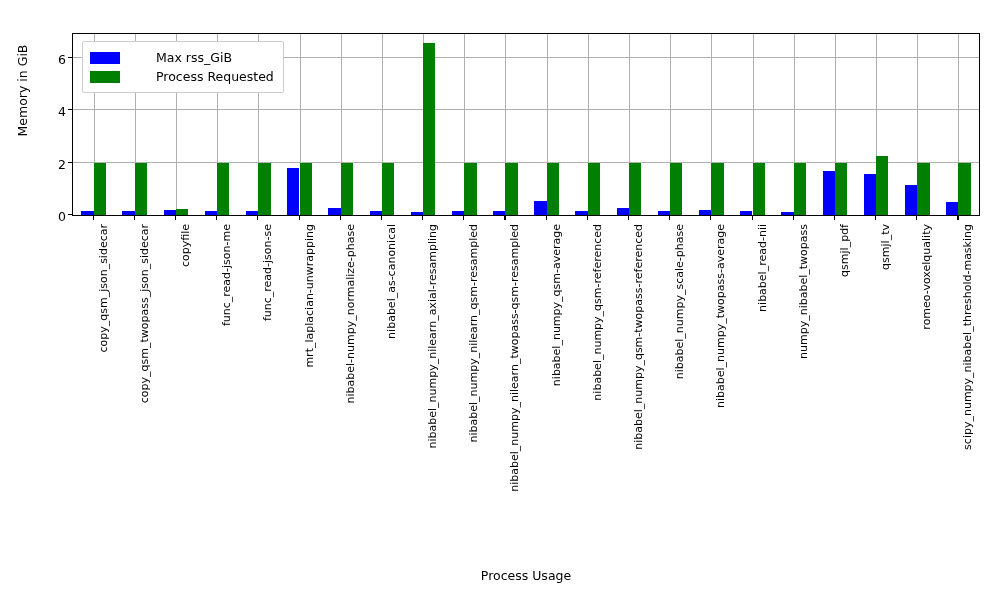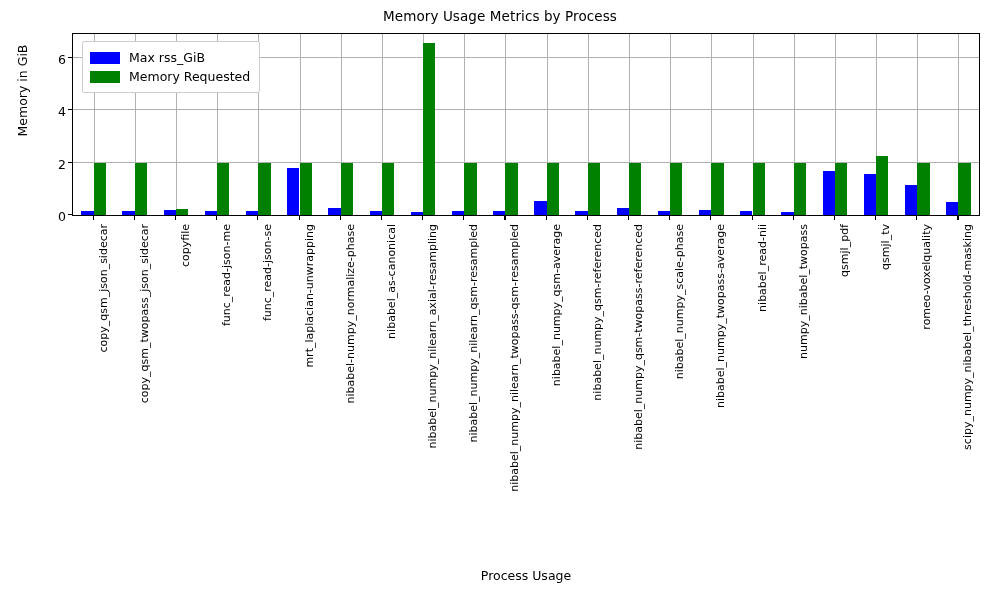--- a/index.html
+++ b/index.html
@@ -131,40 +131,40 @@
     top: 41px;
     background: #ffffff;
     border: 1px solid #cccccc;
     border-radius: 2px;
     padding: 6px 9px 6px 7px;
   }
   .legend-row {
     display: flex;
     align-items: center;
     height: 19px;
+    gap: 27px;
   }
   .legend-swatch {
     width: 30px; height: 12px;
     margin-right: 9px;
     flex: 0 0 auto;
   }
   .legend-swatch.rss { background: #0000ff; }
   .legend-swatch.req { background: #007f00; }
   .legend-text {
     font-size: 12.5px;
     color: #000;
     white-space: nowrap;
   }
 </style>
 </head>
 <body>
 
 <div id="figure">
 
-  <div id="chart-title">Memory Usage Metrics by Process</div>
 
   <div id="ylabel">Memory in GiB</div>
   <div id="ytick-labels">
       <div class="ytick-label" style="bottom: 0px; transform: translateY(50%);">0</div>
       <div class="ytick-label" style="bottom: 52.4638px; transform: translateY(50%);">2</div>
       <div class="ytick-label" style="bottom: 104.928px; transform: translateY(50%);">4</div>
       <div class="ytick-label" style="bottom: 157.391px; transform: translateY(50%);">6</div>
     </div>
 
   <div id="plot-area">
@@ -269,21 +269,21 @@
     </div>
   <div id="xlabel">Process Usage</div>
 
   <div id="legend">
     <div class="legend-row">
       <span class="legend-swatch rss"></span>
       <span class="legend-text">Max rss_GiB</span>
     </div>
     <div class="legend-row">
       <span class="legend-swatch req"></span>
-      <span class="legend-text">Memory Requested</span>
+      <span class="legend-text">Process Requested</span>
     </div>
   </div>
 
 <div class="ytick-mark" style="top: 214px;"></div>
     <div class="ytick-mark" style="top: 161.536px;"></div>
     <div class="ytick-mark" style="top: 109.072px;"></div>
     <div class="ytick-mark" style="top: 56.6087px;"></div>
     <div class="xtick-mark" style="left: 92.5909px;"></div>
     <div class="xtick-mark" style="left: 133.773px;"></div>
     <div class="xtick-mark" style="left: 174.955px;"></div>

